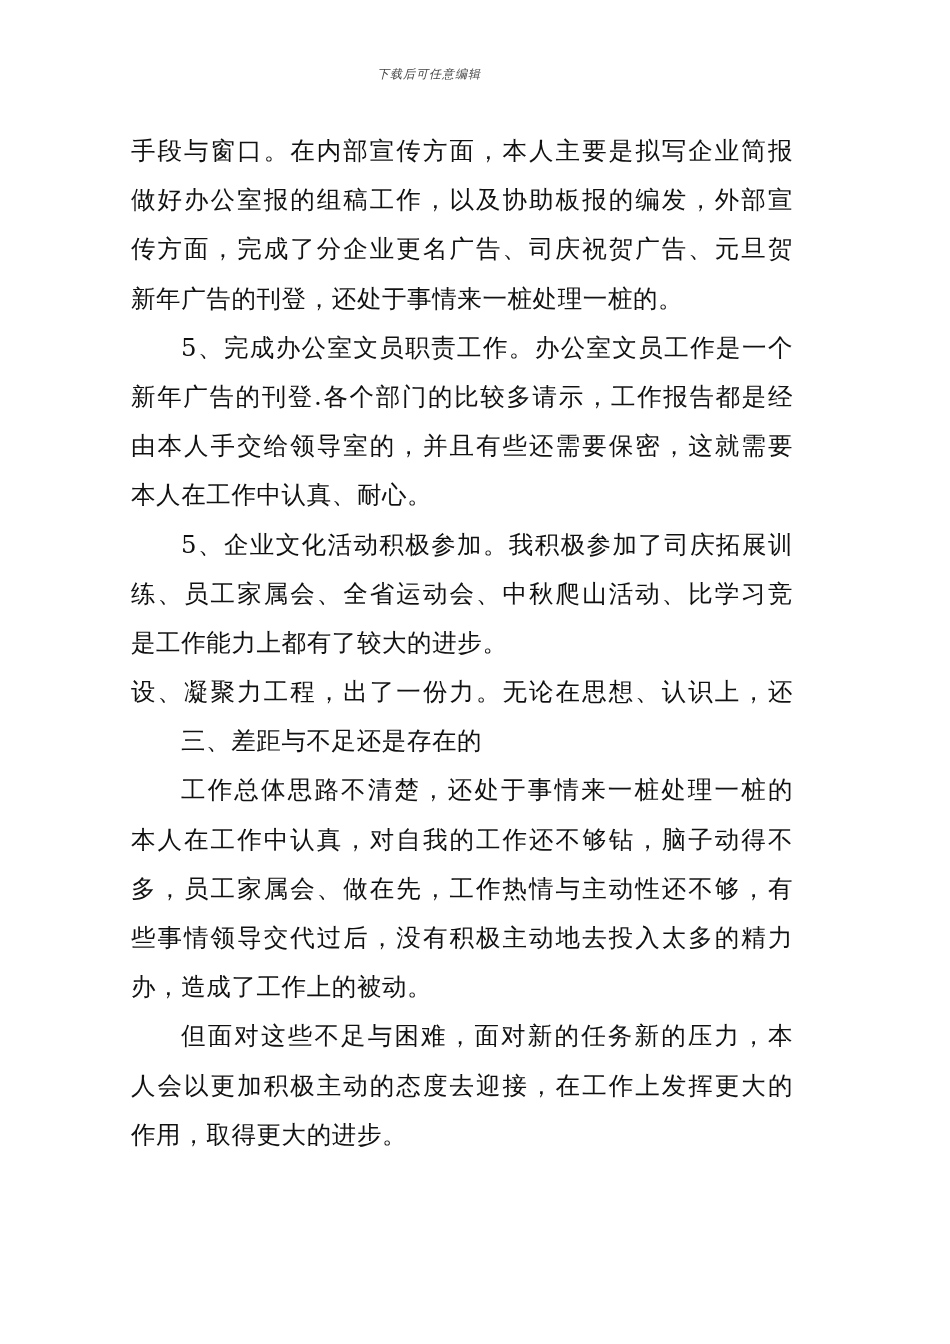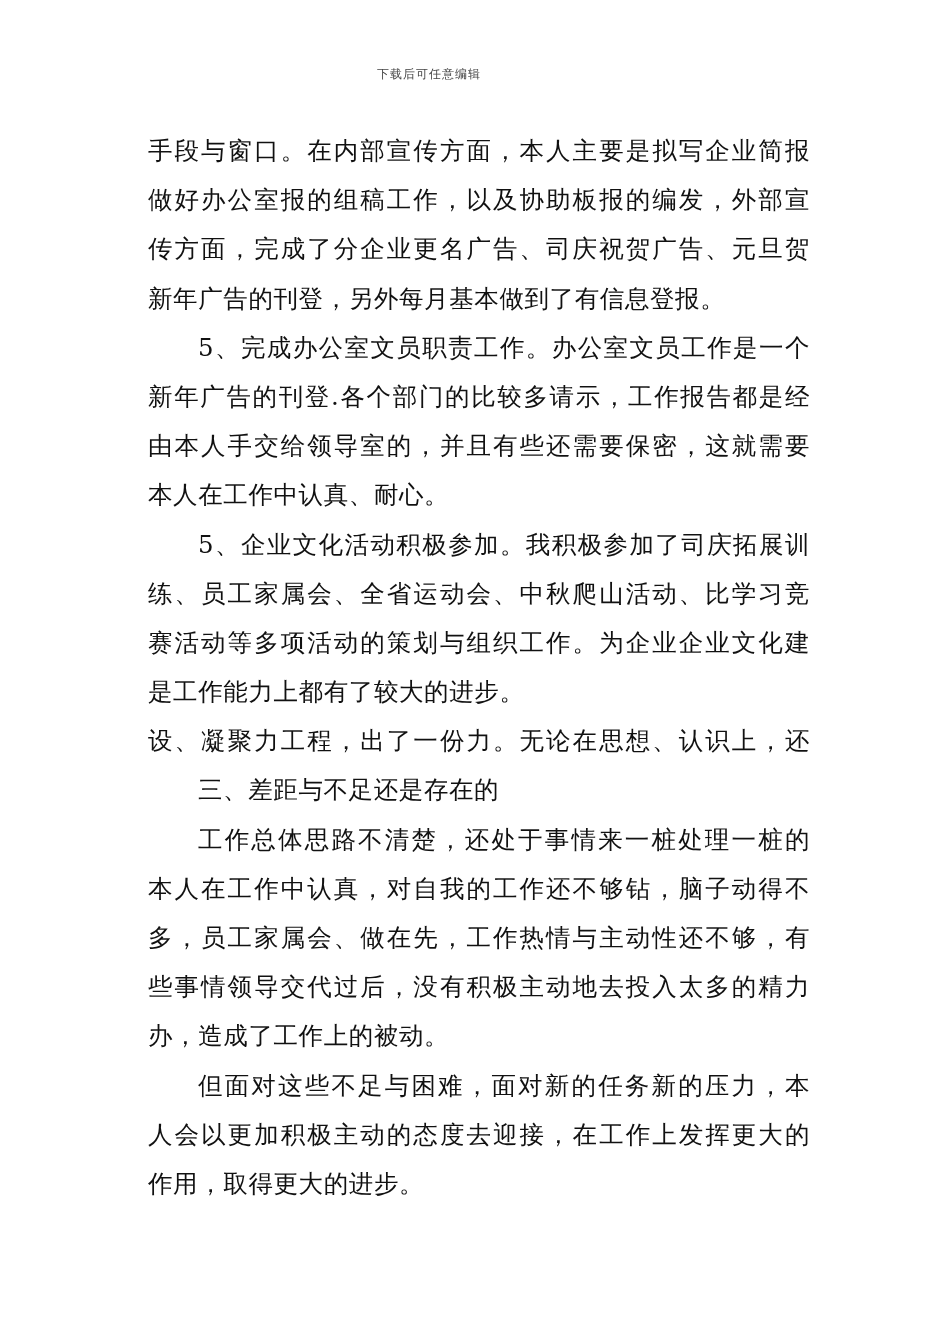--- a/index.html
+++ b/index.html
@@ -17,25 +17,26 @@
     }
     .page-header {
       position: absolute;
       top: 66px;
       left: 0;
       width: 858px;
       text-align: center;
       font-size: 12px;
       color: #444444;
       letter-spacing: 1px;
+      font-style: italic;
     }
     .content {
       position: absolute;
       top: 126px;
-      left: 148px;
+      left: 131px;
       width: 662px;
     }
     .line {
       height: 49.2px;
       line-height: 49.2px;
       font-size: 24.5px;
       white-space: nowrap;
       overflow: visible;
       letter-spacing: 0.6px;
     }
@@ -51,34 +52,33 @@
 <body>
 
 <div class="page-header">下载后可任意编辑</div>
 
 <div class="content">
 
   <div>
     <div class="line justify">手段与窗口。在内部宣传方面，本人主要是拟写企业简报</div>
     <div class="line justify">做好办公室报的组稿工作，以及协助板报的编发，外部宣</div>
     <div class="line justify">传方面，完成了分企业更名广告、司庆祝贺广告、元旦贺</div>
-    <div class="line">新年广告的刊登，另外每月基本做到了有信息登报。</div>
+    <div class="line">新年广告的刊登，还处于事情来一桩处理一桩的。</div>
   </div>
 
   <div>
     <div class="line justify indent">5、完成办公室文员职责工作。办公室文员工作是一个</div>
     <div class="line justify">新年广告的刊登.各个部门的比较多请示，工作报告都是经</div>
     <div class="line justify">由本人手交给领导室的，并且有些还需要保密，这就需要</div>
     <div class="line">本人在工作中认真、耐心。</div>
   </div>
 
   <div>
     <div class="line justify indent">5、企业文化活动积极参加。我积极参加了司庆拓展训</div>
     <div class="line justify">练、员工家属会、全省运动会、中秋爬山活动、比学习竞</div>
-    <div class="line justify">赛活动等多项活动的策划与组织工作。为企业企业文化建</div>
     <div class="line">是工作能力上都有了较大的进步。</div>
     <div class="line justify">设、凝聚力工程，出了一份力。无论在思想、认识上，还</div>
   </div>
 
   <div>
     <div class="line indent">三、差距与不足还是存在的</div>
   </div>
 
   <div>
     <div class="line justify indent">工作总体思路不清楚，还处于事情来一桩处理一桩的</div>

